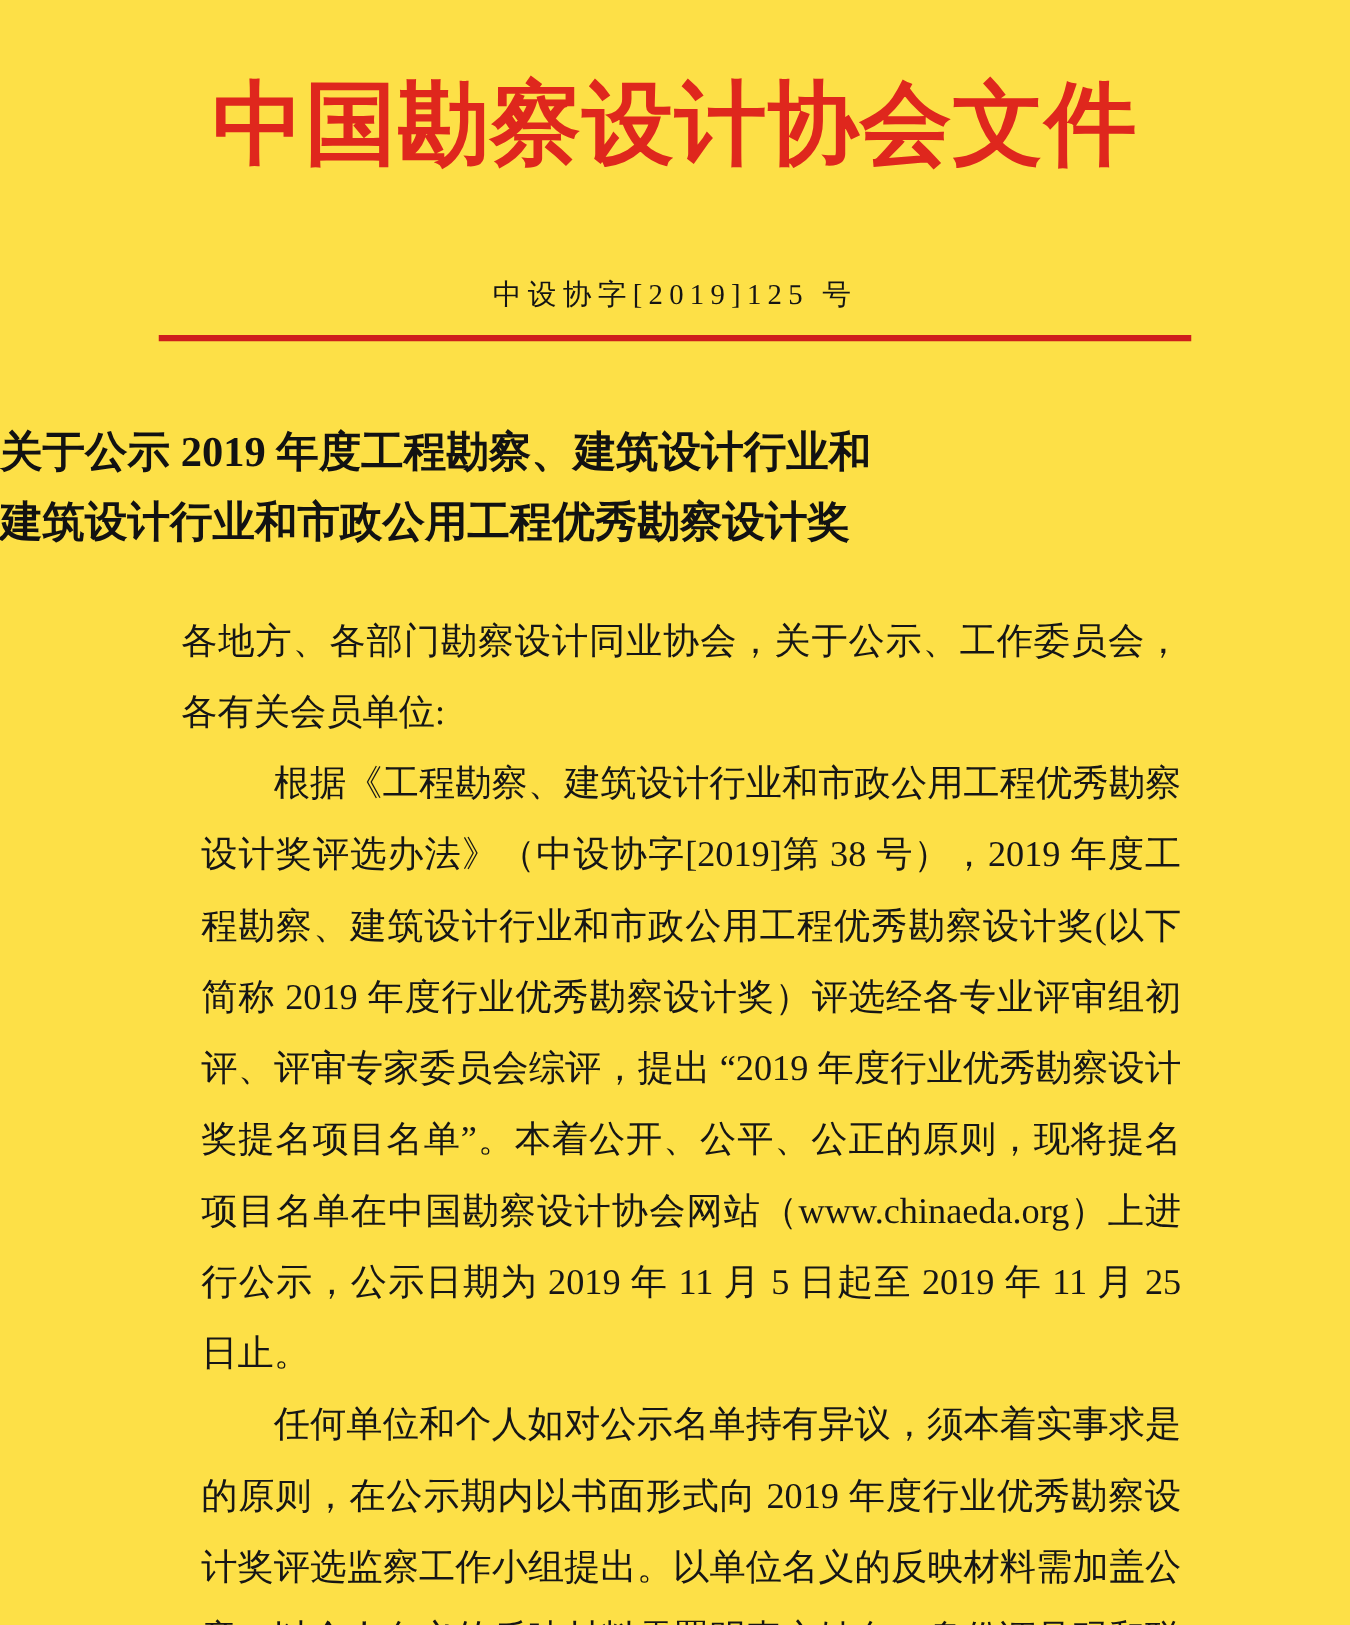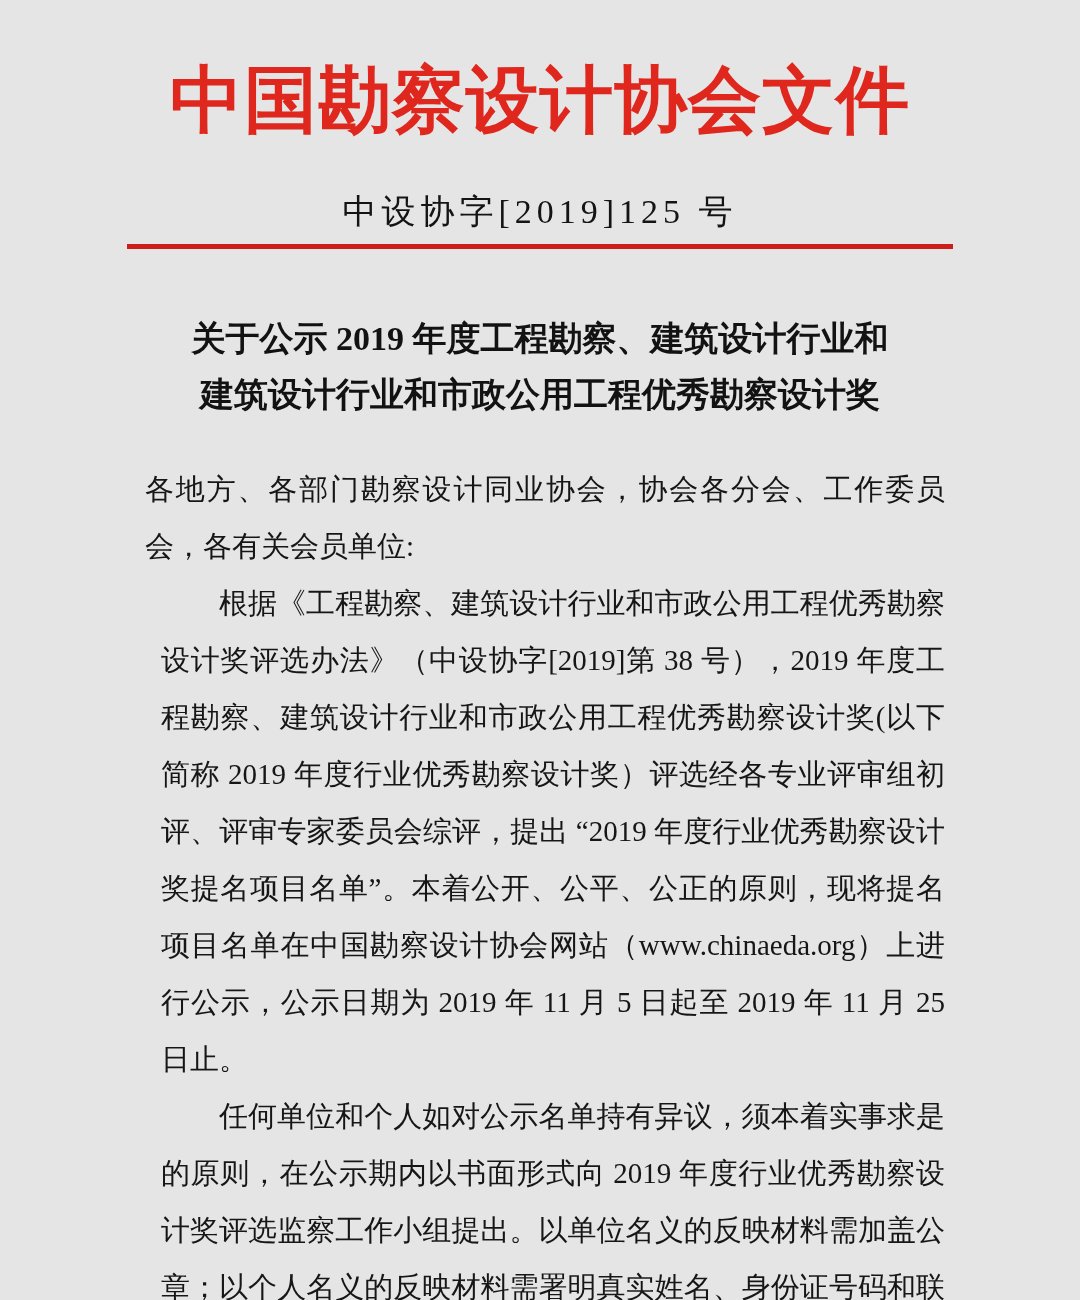--- a/index.html
+++ b/index.html
@@ -5,53 +5,53 @@
   html, body {
     margin: 0;
     padding: 0;
     background: #ffffff;
   }
   .page {
     position: relative;
     width: 1080px;
     height: 1300px;
     margin: 0 auto;
-    background: #e5e5e5;
+    background: #fde047;
     overflow: hidden;
     font-family: "Liberation Serif", "DejaVu Serif", serif;
     color: #1c1c1c;
   }
   .org-header {
     padding-top: 46px;
     text-align: center;
     color: #df271d;
     font-size: 73px;
     line-height: 106px;
     font-weight: bold;
     letter-spacing: 1px;
     font-family: "DejaVu Serif", "Liberation Serif", serif;
     white-space: nowrap;
   }
   .doc-number {
-    margin-top: 40px;
+    margin-top: 64px;
     text-align: center;
-    font-size: 34px;
+    font-size: 23px;
     line-height: 40px;
     letter-spacing: 5px;
     color: #141414;
   }
   .red-rule {
     width: 826px;
     height: 5px;
     margin: 12px auto 0 auto;
     background: #ce1e1c;
   }
   .notice-title {
     margin: 62px 0 0 0;
-    text-align: center;
+    text-align: left;
     font-size: 34px;
     line-height: 56px;
     font-weight: bold;
     color: #121212;
   }
   .notice-title .title-line {
     display: block;
     white-space: nowrap;
   }
   .body-text {
@@ -81,18 +81,18 @@
   <div class="doc-number">中设协字[2019]125 号</div>
 
   <div class="red-rule"></div>
 
   <h1 class="notice-title">
     <span class="title-line">关于公示 2019 年度工程勘察、建筑设计行业和</span>
     <span class="title-line">建筑设计行业和市政公用工程优秀勘察设计奖</span>
   </h1>
 
   <div class="body-text">
-    <p>各地方、各部门勘察设计同业协会，协会各分会、工作委员会，各有关会员单位:</p>
+    <p>各地方、各部门勘察设计同业协会，关于公示、工作委员会，各有关会员单位:</p>
     <p class="indent">根据《工程勘察、建筑设计行业和市政公用工程优秀勘察设计奖评选办法》（中设协字[2019]第 38 号），2019 年度工程勘察、建筑设计行业和市政公用工程优秀勘察设计奖(以下简称 2019 年度行业优秀勘察设计奖）评选经各专业评审组初评、评审专家委员会综评，提出 “2019 年度行业优秀勘察设计奖提名项目名单”。本着公开、公平、公正的原则，现将提名项目名单在中国勘察设计协会网站（www.chinaeda.org）上进行公示，公示日期为 2019 年 11 月 5 日起至 2019 年 11 月 25 日止。</p>
     <p class="indent">任何单位和个人如对公示名单持有异议，须本着实事求是的原则，在公示期内以书面形式向 2019 年度行业优秀勘察设计奖评选监察工作小组提出。以单位名义的反映材料需加盖公章；以个人名义的反映材料需署明真实姓名、身份证号码和联系电话。</p>
   </div>
 
 </div>
 
 </body></html>

